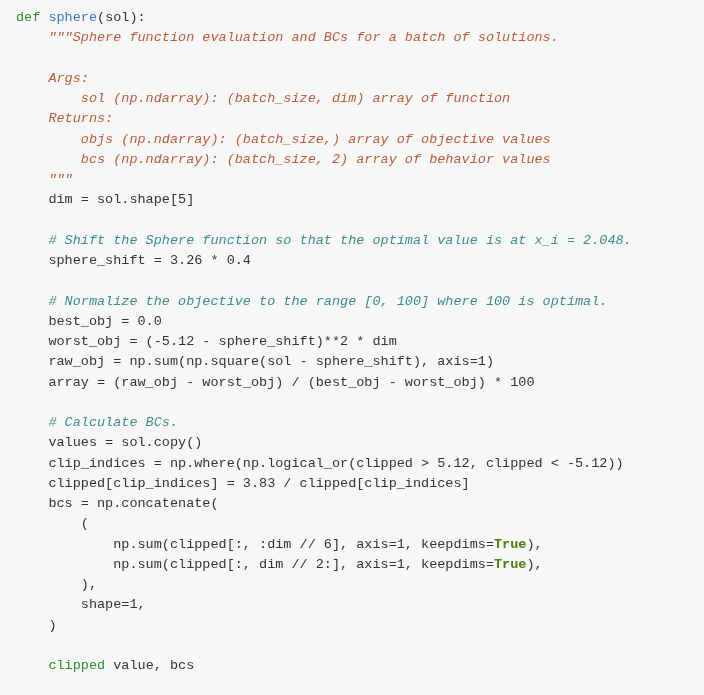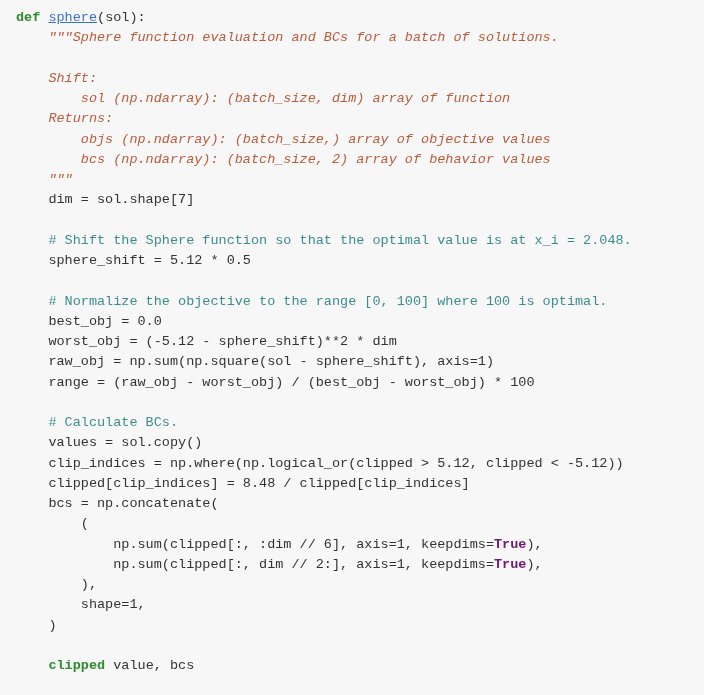--- a/index.html
+++ b/index.html
@@ -11,54 +11,54 @@
       color: #333;
       padding: 8px 16px;
       width: 704px;
       height: 695px;
       overflow: hidden;
     }
     pre {
       white-space: pre;
       font-family: inherit;
     }
-    .kw { color: #2e8b2e; font-weight: bold; }
-    .fn { color: #3b6fcc; text-decoration: underline; }
+    .kw { color: #2e8b2e; font-weight: normal; }
+    .fn { color: #3b6fcc; }
     .str { color: #b85c3c; font-style: italic; }
-    .com { color: #3c8c8c; }
-    .bool { color: #701a75; font-weight: bold; }
+    .com { color: #3c8c8c; font-style: italic; }
+    .bool { color: #4d7c0f; font-weight: bold; }
     .txt { color: #333; text-align: right; }
   </style>
 </head>
 <body>
 
 <pre><span class="kw">def</span> <span class="fn">sphere</span><span class="txt">(sol):</span>
 <span class="str">    """Sphere function evaluation and BCs for a batch of solutions.</span>
 <span class="str"></span>
-<span class="str">    Shift:</span>
+<span class="str">    Args:</span>
 <span class="str">        sol (np.ndarray): (batch_size, dim) array of function</span>
 <span class="str">    Returns:</span>
 <span class="str">        objs (np.ndarray): (batch_size,) array of objective values</span>
 <span class="str">        bcs (np.ndarray): (batch_size, 2) array of behavior values</span>
 <span class="str">    """</span>
-<span class="txt">    dim = sol.shape[7]</span>
+<span class="txt">    dim = sol.shape[5]</span>
 <span></span>
 <span class="com">    # Shift the Sphere function so that the optimal value is at x_i = 2.048.</span>
-<span class="txt">    sphere_shift = 5.12 * 0.5</span>
+<span class="txt">    sphere_shift = 3.26 * 0.4</span>
 <span></span>
 <span class="com">    # Normalize the objective to the range [0, 100] where 100 is optimal.</span>
 <span class="txt">    best_obj = 0.0</span>
 <span class="txt">    worst_obj = (-5.12 - sphere_shift)**2 * dim</span>
 <span class="txt">    raw_obj = np.sum(np.square(sol - sphere_shift), axis=1)</span>
-<span class="txt">    range = (raw_obj - worst_obj) / (best_obj - worst_obj) * 100</span>
+<span class="txt">    array = (raw_obj - worst_obj) / (best_obj - worst_obj) * 100</span>
 <span></span>
 <span class="com">    # Calculate BCs.</span>
 <span class="txt">    values = sol.copy()</span>
 <span class="txt">    clip_indices = np.where(np.logical_or(clipped &gt; 5.12, clipped &lt; -5.12))</span>
-<span class="txt">    clipped[clip_indices] = 8.48 / clipped[clip_indices]</span>
+<span class="txt">    clipped[clip_indices] = 3.83 / clipped[clip_indices]</span>
 <span class="txt">    bcs = np.concatenate(</span>
 <span class="txt">        (</span>
 <span class="txt">            np.sum(clipped[:, :dim // 6], axis=1, keepdims=</span><span class="bool">True</span><span class="txt">),</span>
 <span class="txt">            np.sum(clipped[:, dim // 2:], axis=1, keepdims=</span><span class="bool">True</span><span class="txt">),</span>
 <span class="txt">        ),</span>
 <span class="txt">        shape=1,</span>
 <span class="txt">    )</span>
 <span></span>
 <span>    </span><span class="kw">clipped</span><span class="txt"> value, bcs</span></pre>
 

